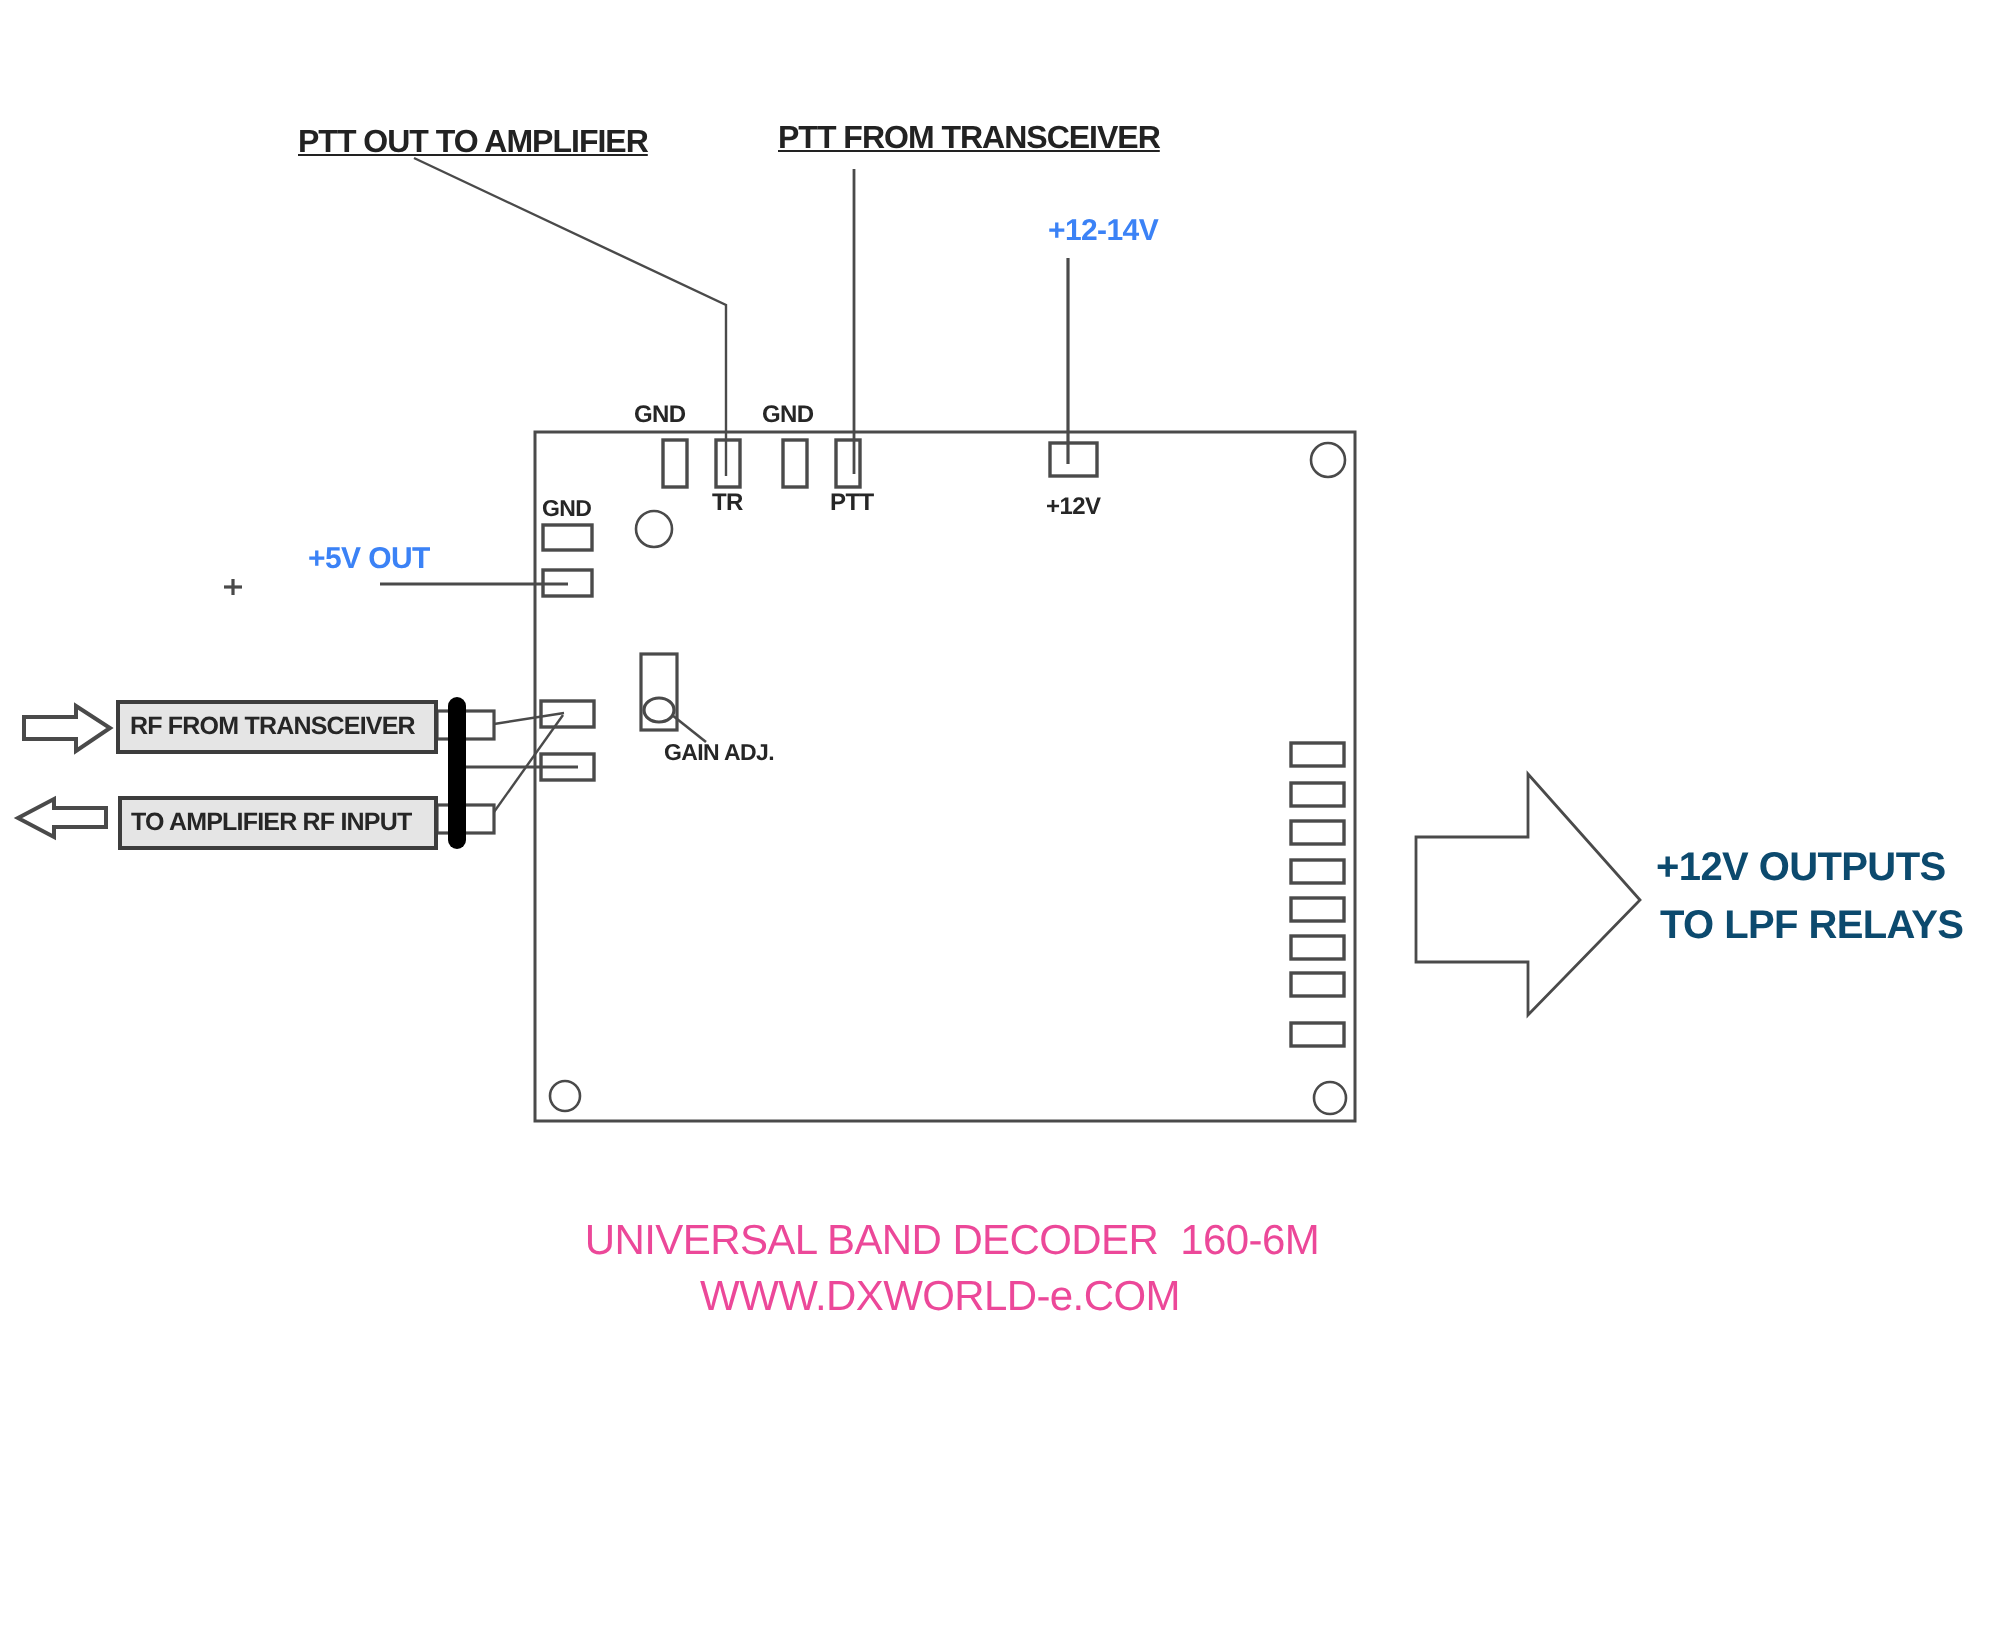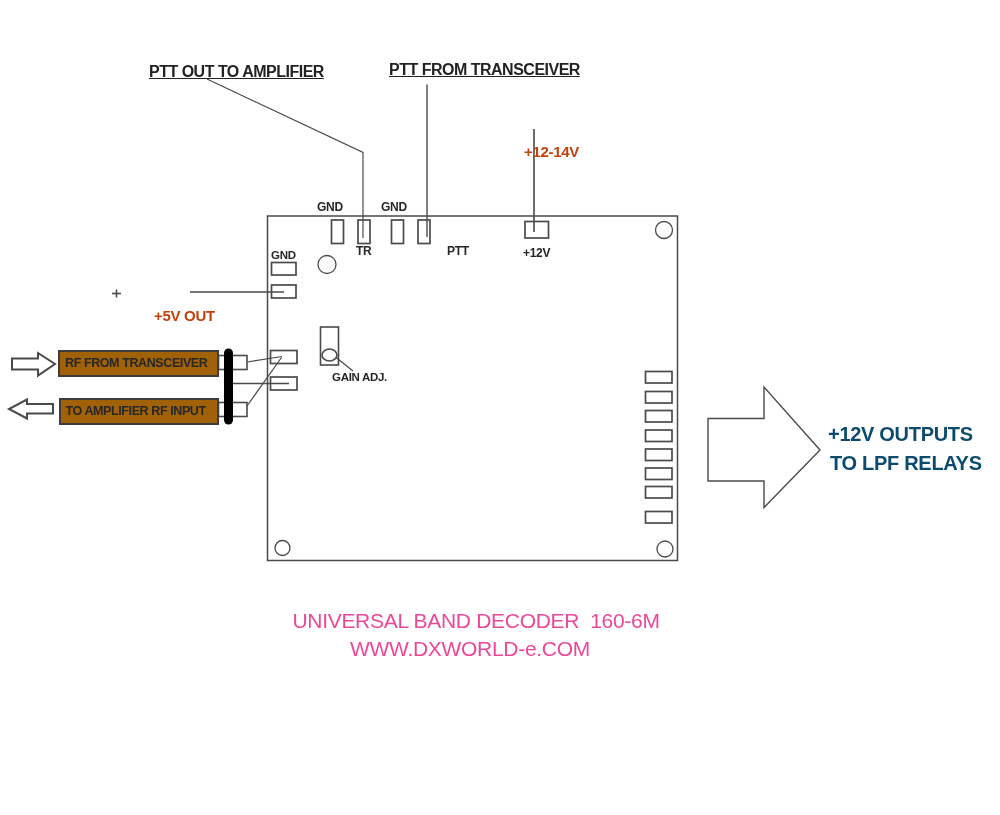--- a/index.html
+++ b/index.html
@@ -7,29 +7,29 @@
     position:relative;
     width:1000px;height:815px;
     background:#ffffff;
     font-family:"Liberation Sans", sans-serif;
     color:#1f1f1f;
     overflow:hidden;
   }
   #wiring{position:absolute;left:0;top:0;width:1000px;height:815px;}
   .lbl{position:absolute;white-space:pre;line-height:1.1;}
   .lbl-big{font-size:16px;font-weight:600;letter-spacing:-0.5px;color:#222;text-decoration:underline;}
-  .lbl-med{font-size:15px;font-weight:600;letter-spacing:-0.3px;color:#c2410c;margin-top:36px;}
+  .lbl-med{font-size:15px;font-weight:600;letter-spacing:-0.3px;color:#3b82f6;}
   .lbl-pin{font-size:12px;font-weight:700;letter-spacing:-0.3px;color:#262626;}
   .lbl-small{font-size:11.5px;font-weight:700;letter-spacing:-0.3px;color:#262626;}
   .lbl-out{font-size:20px;font-weight:600;letter-spacing:-0.3px;color:#0c4a6e;}
   .caption{font-size:21px;font-weight:400;letter-spacing:-0.3px;color:#ec4899;transform:translateX(-50%);}
   .io-box{
     position:absolute;
     border:2.2px solid #3d3d3d;
-    background:#a16207;
+    background:#e5e5e5;
     display:flex;align-items:center;
     padding-left:5px;
     font-size:12.5px;font-weight:700;letter-spacing:-0.4px;color:#262626;
     white-space:nowrap;
     box-sizing:border-box;
   }
 </style>
 </head>
 <body>
 
@@ -95,21 +95,21 @@
     <line x1="228.5" y1="353" x2="228.5" y2="420" stroke="#000000" stroke-width="9" stroke-linecap="round"></line>
   </svg>
 
   <div class="lbl lbl-big" style="left:149px;top:63px;">PTT OUT TO AMPLIFIER</div>
   <div class="lbl lbl-big" style="left:389px;top:61px;">PTT FROM TRANSCEIVER</div>
   <div class="lbl lbl-med" style="left:524px;top:108px;">+12-14V</div>
 
   <div class="lbl lbl-pin" style="left:317px;top:201px;">GND</div>
   <div class="lbl lbl-pin" style="left:381px;top:201px;">GND</div>
   <div class="lbl lbl-pin" style="left:356px;top:245px;">TR</div>
-  <div class="lbl lbl-pin" style="left:415px;top:245px;margin-left:32px;">PTT</div>
+  <div class="lbl lbl-pin" style="left:415px;top:245px;">PTT</div>
   <div class="lbl lbl-pin" style="left:523px;top:247px;">+12V</div>
   <div class="lbl lbl-small" style="left:271px;top:249px;">GND</div>
 
   <div class="lbl lbl-med" style="left:154px;top:272px;">+5V OUT</div>
   <div class="lbl lbl-small" style="left:332px;top:371px;">GAIN ADJ.</div>
 
   <div class="io-box" style="left:58px;top:349.5px;width:160.5px;height:27.5px;">
     <span>RF FROM TRANSCEIVER</span>
   </div>
   <div class="io-box" style="left:58.5px;top:397.5px;width:160px;height:27.5px;">

